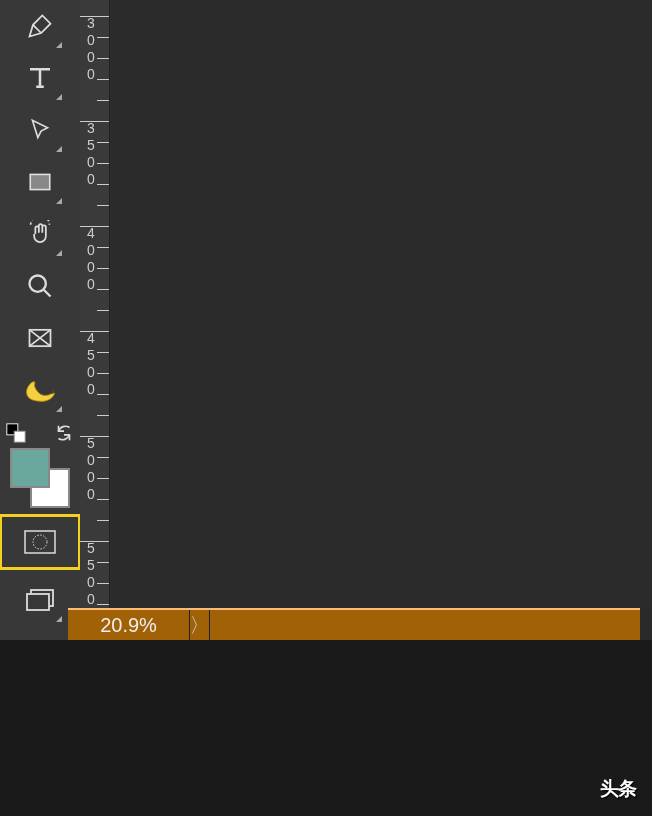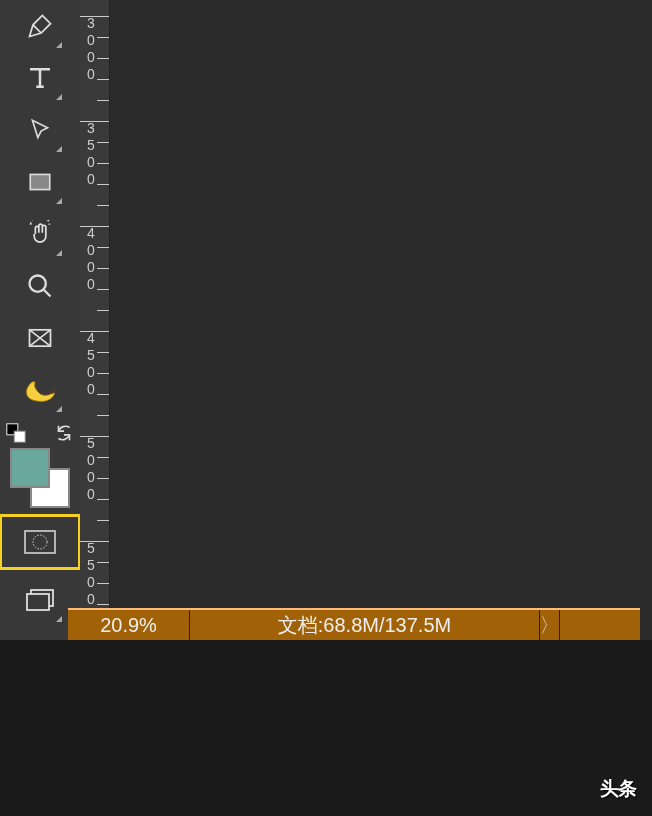--- a/index.html
+++ b/index.html
@@ -325,21 +325,20 @@
       <div class="ruler-label" style="top: 592px;">0</div>
       <div class="ruler-mark" style="top: 562px;"></div>
       <div class="ruler-mark" style="top: 583px;"></div>
       <div class="ruler-mark" style="top: 604px;"></div>
     </div>
 
   <div class="canvas-area"></div>
 
   <div class="statusbar">
     <div class="zoom-box">20.9%</div>
-    <div class="doc-box">文档:68.8M/137.5M</div>
     <div class="chevron-box">〉</div>
     <div style="flex:0 0 80px"></div>
   </div>
 </div>
 
 <div class="watermark">
   <span class="wm-bold">头条</span>
 </div>
 
 </body></html>

